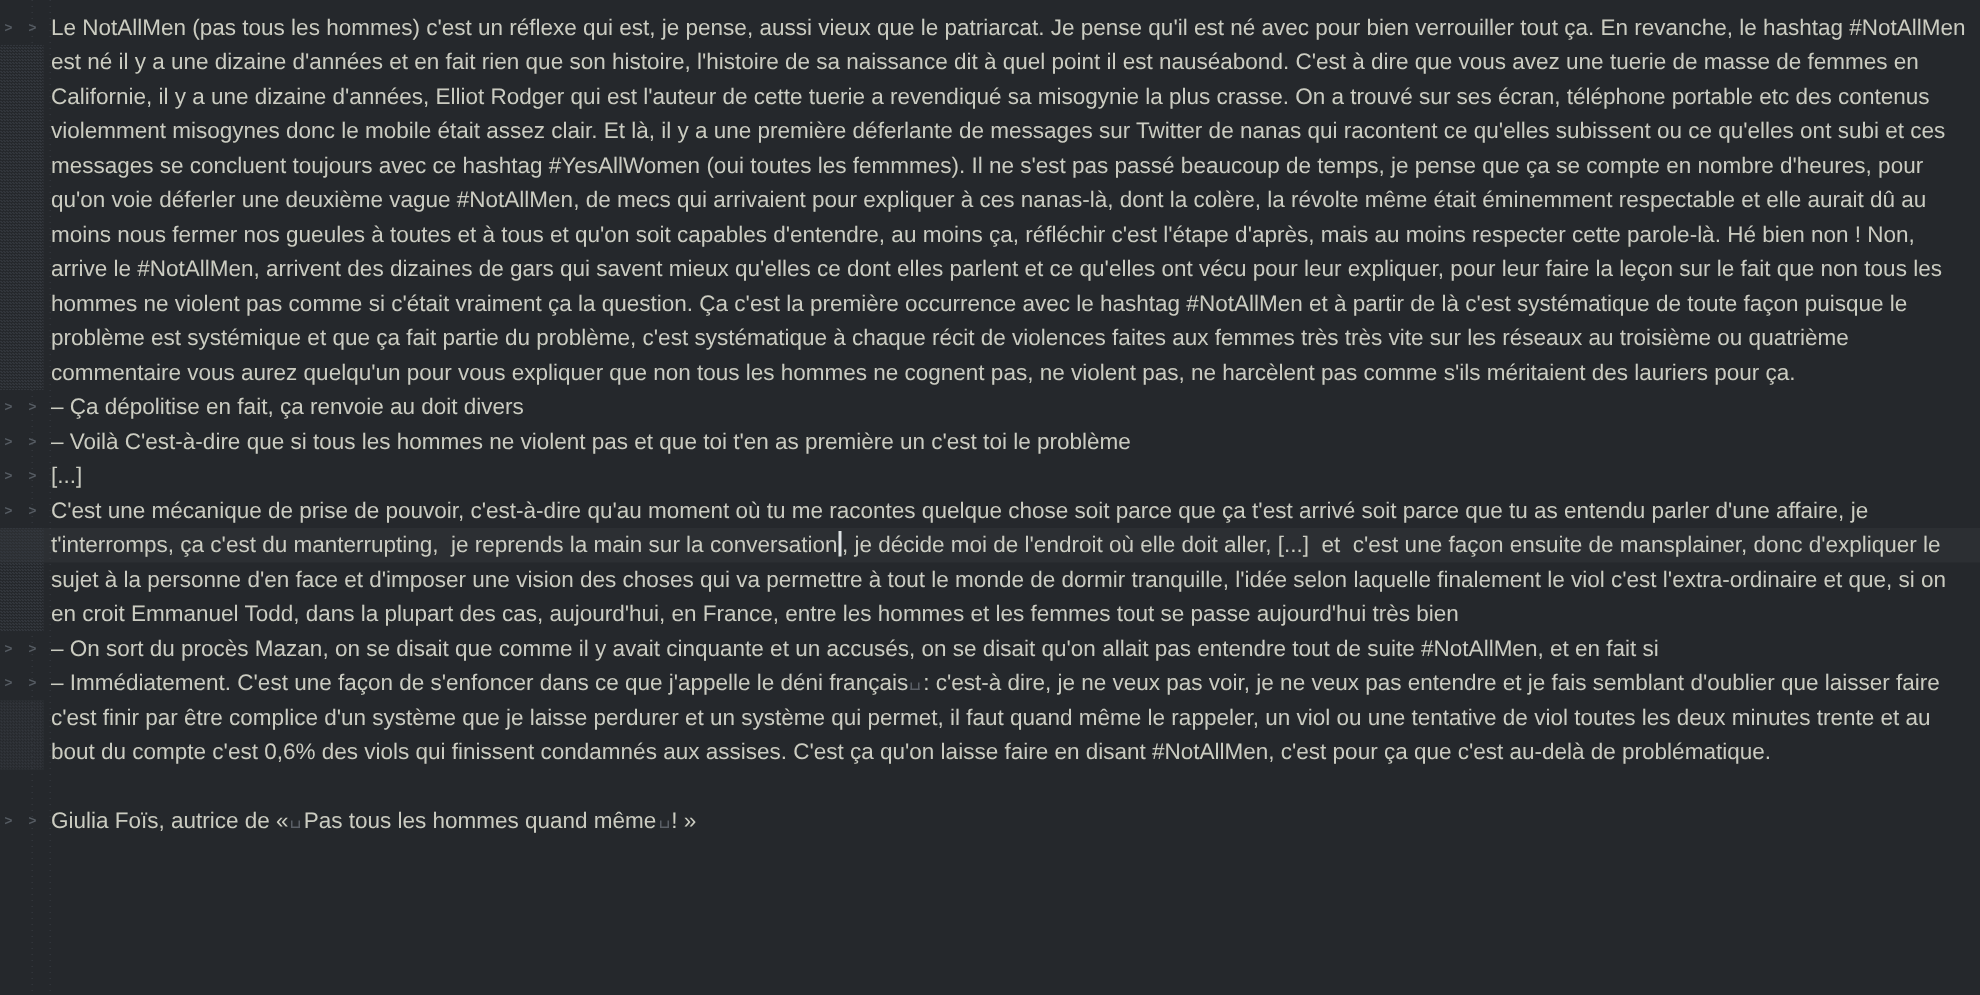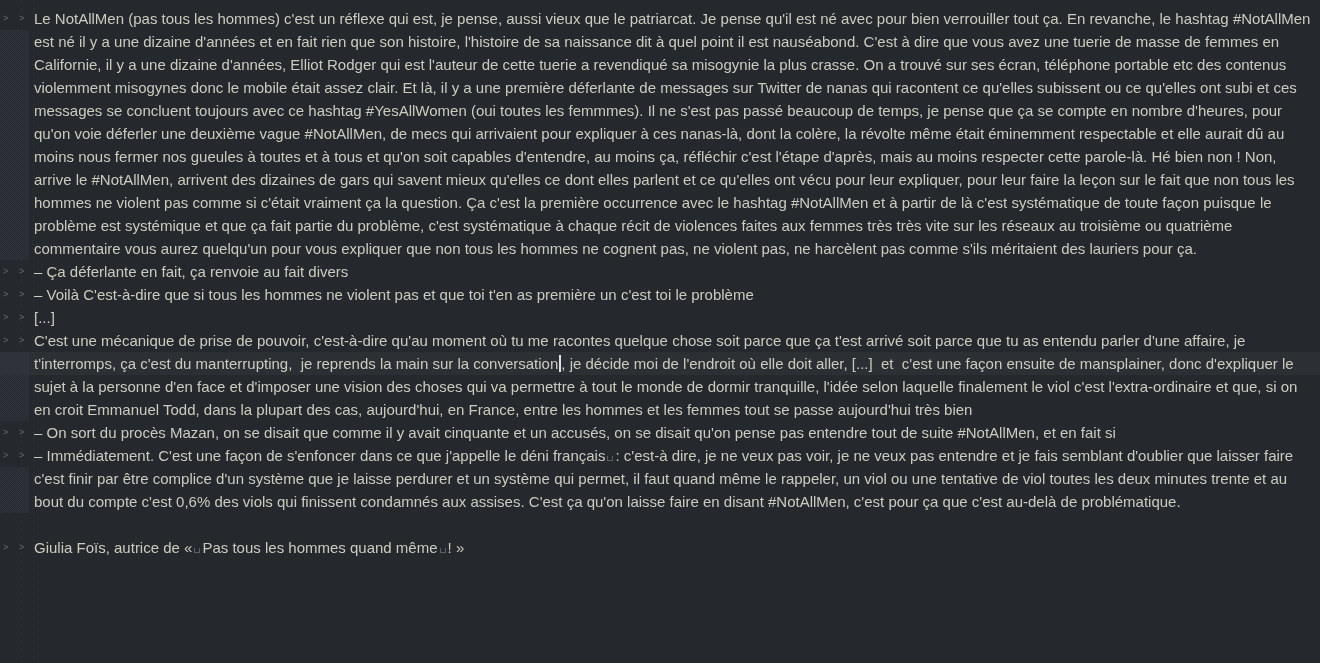--- a/index.html
+++ b/index.html
@@ -75,21 +75,21 @@
   </div>
 
   <div class="para">
     <div class="gutter">
       <div class="ghead">
         <span class="chev c1">&gt;</span>
         <span class="chev c2">&gt;</span>
       </div>
       <div class="gfill"></div>
     </div>
-    <div class="ptext">– Ça déferlante en fait, ça renvoie au fait divers</div>
+    <div class="ptext">– Ça dépolitise en fait, ça renvoie au doit divers</div>
   </div>
 
   <div class="para">
     <div class="gutter">
       <div class="ghead">
         <span class="chev c1">&gt;</span>
         <span class="chev c2">&gt;</span>
       </div>
       <div class="gfill"></div>
     </div>
@@ -119,21 +119,21 @@
   </div>
 
   <div class="para">
     <div class="gutter">
       <div class="ghead">
         <span class="chev c1">&gt;</span>
         <span class="chev c2">&gt;</span>
       </div>
       <div class="gfill"></div>
     </div>
-    <div class="ptext">– On sort du procès Mazan, on se disait que comme il y avait cinquante et un accusés, on se disait qu'on pense pas entendre tout de suite #NotAllMen, et en fait si</div>
+    <div class="ptext">– On sort du procès Mazan, on se disait que comme il y avait cinquante et un accusés, on se disait qu'on allait pas entendre tout de suite #NotAllMen, et en fait si</div>
   </div>
 
   <div class="para">
     <div class="gutter">
       <div class="ghead">
         <span class="chev c1">&gt;</span>
         <span class="chev c2">&gt;</span>
       </div>
       <div class="gfill"></div>
     </div>

